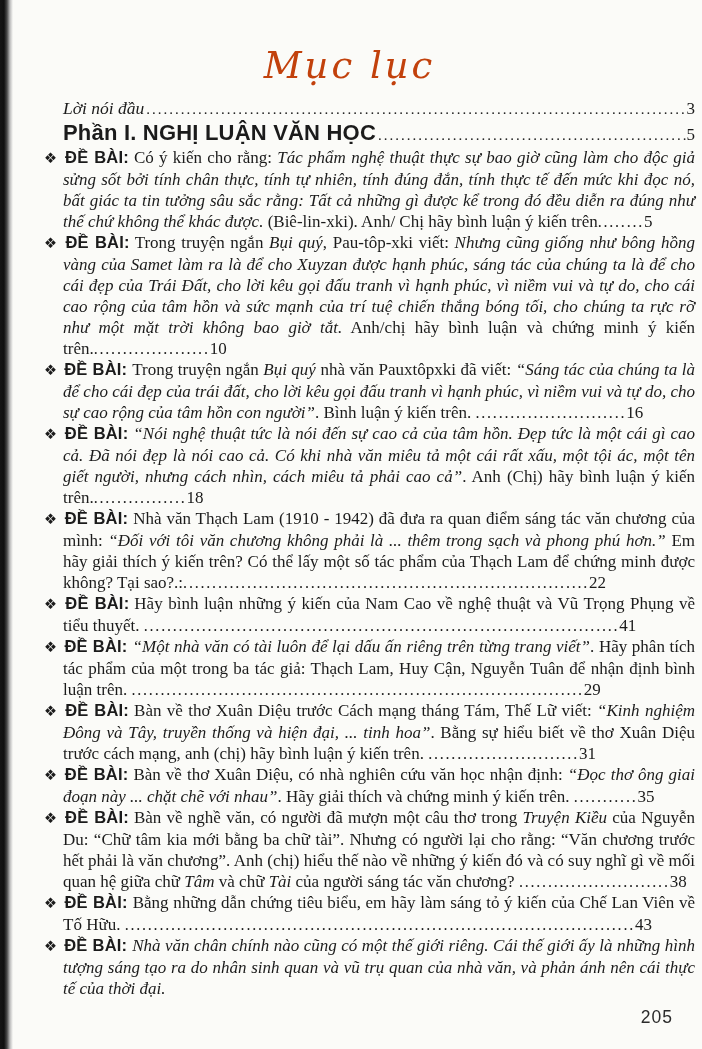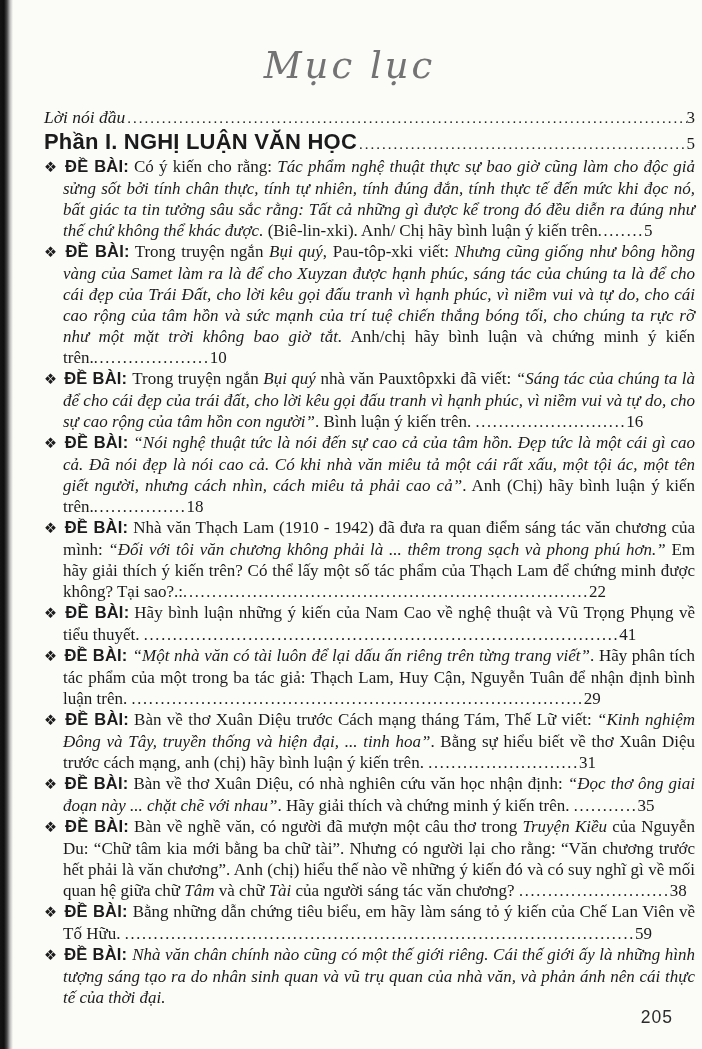--- a/index.html
+++ b/index.html
@@ -18,29 +18,29 @@
   .content{
     position:absolute;left:44px;right:7px;top:0;
   }
   .doc-title{
     font-family:"DejaVu Serif",serif;
     font-style:italic;
     font-weight:400;
     font-size:37px;
     line-height:44px;
     text-align:center;
-    margin:44px 40px 18px 0;
+    margin:44px 40px 9px 0;
     letter-spacing:3px;
-    color:#737373;
+    color:#c2410c;
   }
   .front-row{
     display:flex;align-items:baseline;
     line-height:23px;
   }
-  .front-row .front-label{white-space:nowrap;}
+  .front-row .front-label{white-space:nowrap;margin-left:19px;}
   .front-row.front-intro .front-label{
     font-style:italic;font-size:17.5px;
   }
   .front-row.front-part .front-label{
     font-family:"Liberation Sans",sans-serif;
     font-weight:bold;font-size:22px;letter-spacing:.2px;
   }
   .leader{
     flex:1;overflow:hidden;white-space:nowrap;
     font-size:15px;letter-spacing:2px;
@@ -95,19 +95,19 @@
       <p class="entry"><span class="bullet">❖</span><span class="entry-label">ĐỀ BÀI:</span><span class="seg normal">Có ý kiến cho rằng: </span><span class="seg italic">Tác phẩm nghệ thuật thực sự bao giờ cũng làm cho độc giả sửng sốt bởi tính chân thực, tính tự nhiên, tính đúng đắn, tính thực tế đến mức khi đọc nó, bất giác ta tin tưởng sâu sắc rằng: Tất cả những gì được kể trong đó đều diễn ra đúng như thế chứ không thể khác được.</span><span class="seg normal"> (Biê-lin-xki). Anh/ Chị hãy bình luận ý kiến trên</span><span class="dots">........</span><span class="pagenum">5</span></p>
       <p class="entry"><span class="bullet">❖</span><span class="entry-label">ĐỀ BÀI:</span><span class="seg normal">Trong truyện ngắn </span><span class="seg italic">Bụi quý</span><span class="seg normal">, Pau-tôp-xki viết: </span><span class="seg italic">Nhưng cũng giống như bông hồng vàng của Samet làm ra là để cho Xuyzan được hạnh phúc, sáng tác của chúng ta là để cho cái đẹp của Trái Đất, cho lời kêu gọi đấu tranh vì hạnh phúc, vì niềm vui và tự do, cho cái cao rộng của tâm hồn và sức mạnh của trí tuệ chiến thắng bóng tối, cho chúng ta rực rỡ như một mặt trời không bao giờ tắt.</span><span class="seg normal"> Anh/chị hãy bình luận và chứng minh ý kiến trên.</span><span class="dots">....................</span><span class="pagenum">10</span></p>
       <p class="entry"><span class="bullet">❖</span><span class="entry-label">ĐỀ BÀI:</span><span class="seg normal">Trong truyện ngắn </span><span class="seg italic">Bụi quý</span><span class="seg normal"> nhà văn Pauxtôpxki đã viết: </span><span class="seg italic">“Sáng tác của chúng ta là để cho cái đẹp của trái đất, cho lời kêu gọi đấu tranh vì hạnh phúc, vì niềm vui và tự do, cho sự cao rộng của tâm hồn con người”</span><span class="seg normal">. Bình luận ý kiến trên. </span><span class="dots">..........................</span><span class="pagenum">16</span></p>
       <p class="entry"><span class="bullet">❖</span><span class="entry-label">ĐỀ BÀI:</span><span class="seg italic">“Nói nghệ thuật tức là nói đến sự cao cả của tâm hồn. Đẹp tức là một cái gì cao cả. Đã nói đẹp là nói cao cả. Có khi nhà văn miêu tả một cái rất xấu, một tội ác, một tên giết người, nhưng cách nhìn, cách miêu tả phải cao cả”</span><span class="seg normal">. Anh (Chị) hãy bình luận ý kiến trên.</span><span class="dots">................</span><span class="pagenum">18</span></p>
       <p class="entry"><span class="bullet">❖</span><span class="entry-label">ĐỀ BÀI:</span><span class="seg normal">Nhà văn Thạch Lam (1910 - 1942) đã đưa ra quan điểm sáng tác văn chương của mình: </span><span class="seg italic">“Đối với tôi văn chương không phải là ... thêm trong sạch và phong phú hơn.”</span><span class="seg normal"> Em hãy giải thích ý kiến trên? Có thể lấy một số tác phẩm của Thạch Lam để chứng minh được không? Tại sao?.:</span><span class="dots">......................................................................</span><span class="pagenum">22</span></p>
       <p class="entry"><span class="bullet">❖</span><span class="entry-label">ĐỀ BÀI:</span><span class="seg normal">Hãy bình luận những ý kiến của Nam Cao về nghệ thuật và Vũ Trọng Phụng về tiểu thuyết. </span><span class="dots">..................................................................................</span><span class="pagenum">41</span></p>
       <p class="entry"><span class="bullet">❖</span><span class="entry-label">ĐỀ BÀI:</span><span class="seg italic">“Một nhà văn có tài luôn để lại dấu ấn riêng trên từng trang viết”</span><span class="seg normal">. Hãy phân tích tác phẩm của một trong ba tác giả: Thạch Lam, Huy Cận, Nguyễn Tuân để nhận định bình luận trên. </span><span class="dots">..............................................................................</span><span class="pagenum">29</span></p>
       <p class="entry"><span class="bullet">❖</span><span class="entry-label">ĐỀ BÀI:</span><span class="seg normal">Bàn về thơ Xuân Diệu trước Cách mạng tháng Tám, Thế Lữ viết: </span><span class="seg italic">“Kinh nghiệm Đông và Tây, truyền thống và hiện đại, ... tinh hoa”</span><span class="seg normal">. Bằng sự hiểu biết về thơ Xuân Diệu trước cách mạng, anh (chị) hãy bình luận ý kiến trên. </span><span class="dots">..........................</span><span class="pagenum">31</span></p>
       <p class="entry"><span class="bullet">❖</span><span class="entry-label">ĐỀ BÀI:</span><span class="seg normal">Bàn về thơ Xuân Diệu, có nhà nghiên cứu văn học nhận định: </span><span class="seg italic">“Đọc thơ ông giai đoạn này ... chặt chẽ với nhau”</span><span class="seg normal">. Hãy giải thích và chứng minh ý kiến trên. </span><span class="dots">...........</span><span class="pagenum">35</span></p>
       <p class="entry"><span class="bullet">❖</span><span class="entry-label">ĐỀ BÀI:</span><span class="seg normal">Bàn về nghề văn, có người đã mượn một câu thơ trong </span><span class="seg italic">Truyện Kiều</span><span class="seg normal"> của Nguyễn Du: “Chữ tâm kia mới bằng ba chữ tài”. Nhưng có người lại cho rằng: “Văn chương trước hết phải là văn chương”. Anh (chị) hiểu thế nào về những ý kiến đó và có suy nghĩ gì về mối quan hệ giữa chữ </span><span class="seg italic">Tâm</span><span class="seg normal"> và chữ </span><span class="seg italic">Tài</span><span class="seg normal"> của người sáng tác văn chương? </span><span class="dots">..........................</span><span class="pagenum">38</span></p>
-      <p class="entry"><span class="bullet">❖</span><span class="entry-label">ĐỀ BÀI:</span><span class="seg normal">Bằng những dẫn chứng tiêu biểu, em hãy làm sáng tỏ ý kiến của Chế Lan Viên về Tố Hữu. </span><span class="dots">........................................................................................</span><span class="pagenum">59</span></p>
+      <p class="entry"><span class="bullet">❖</span><span class="entry-label">ĐỀ BÀI:</span><span class="seg normal">Bằng những dẫn chứng tiêu biểu, em hãy làm sáng tỏ ý kiến của Chế Lan Viên về Tố Hữu. </span><span class="dots">........................................................................................</span><span class="pagenum">43</span></p>
       <p class="entry"><span class="bullet">❖</span><span class="entry-label">ĐỀ BÀI:</span><span class="seg italic">Nhà văn chân chính nào cũng có một thế giới riêng. Cái thế giới ấy là những hình tượng sáng tạo ra do nhân sinh quan và vũ trụ quan của nhà văn, và phản ánh nên cái thực tế của thời đại.</span></p>
     </div>
 
 </div>
 
 <div class="footer-pagenum">205</div>
 
 </body></html>

